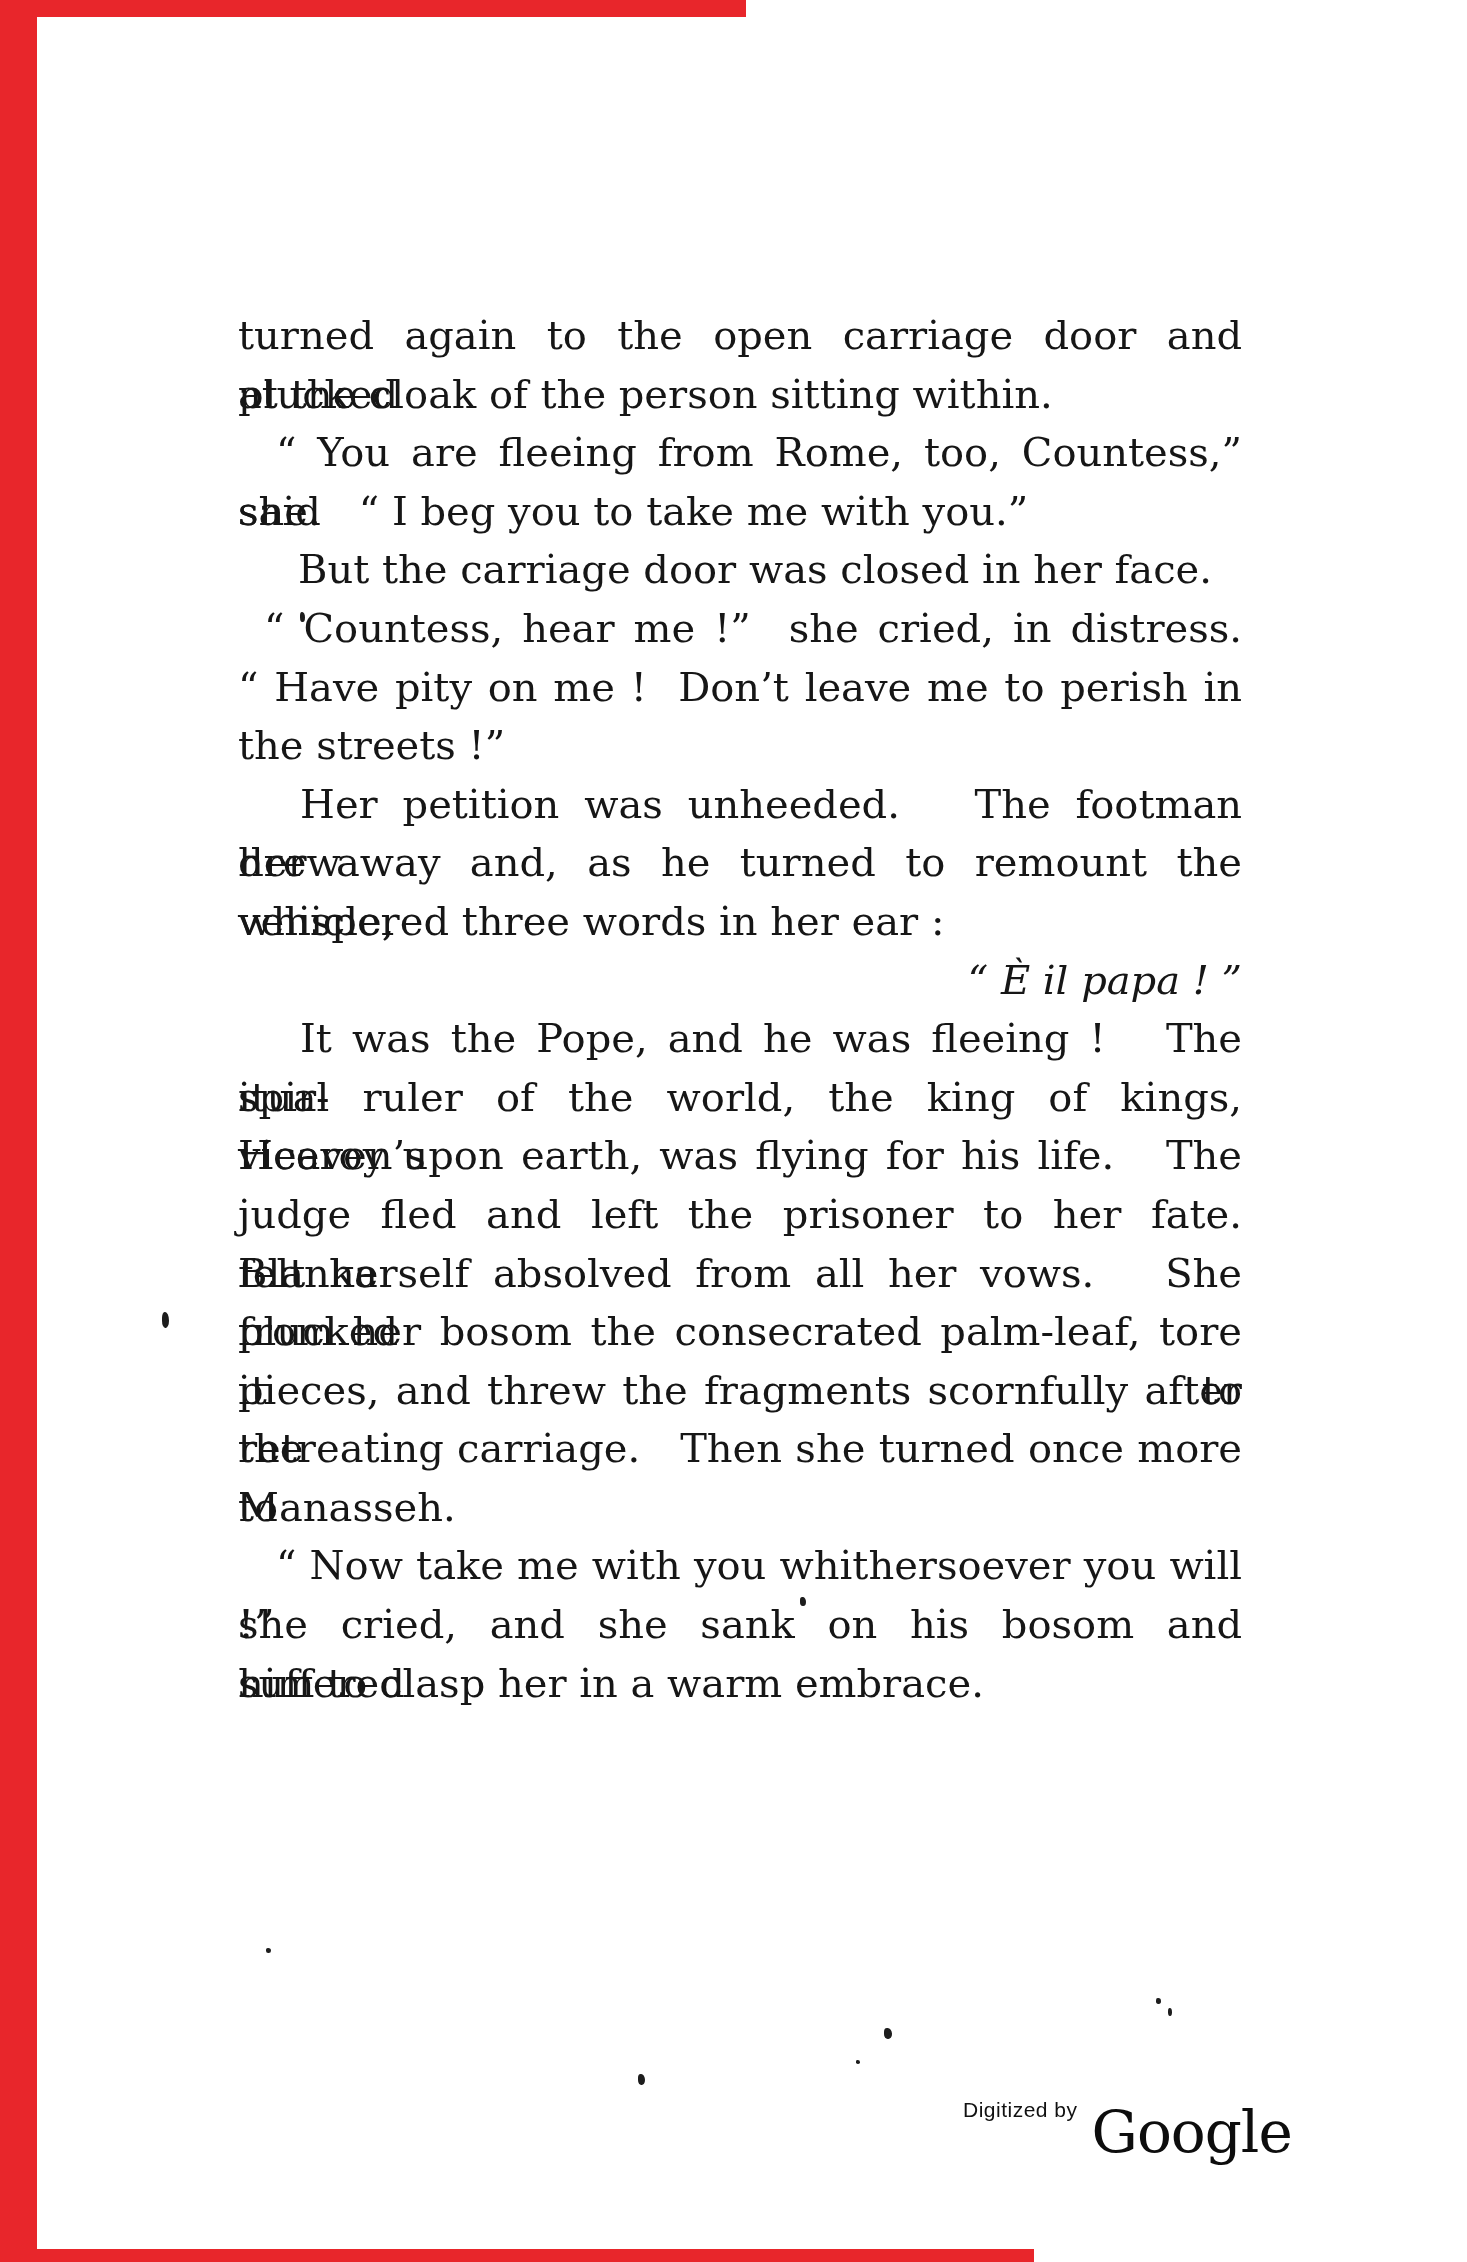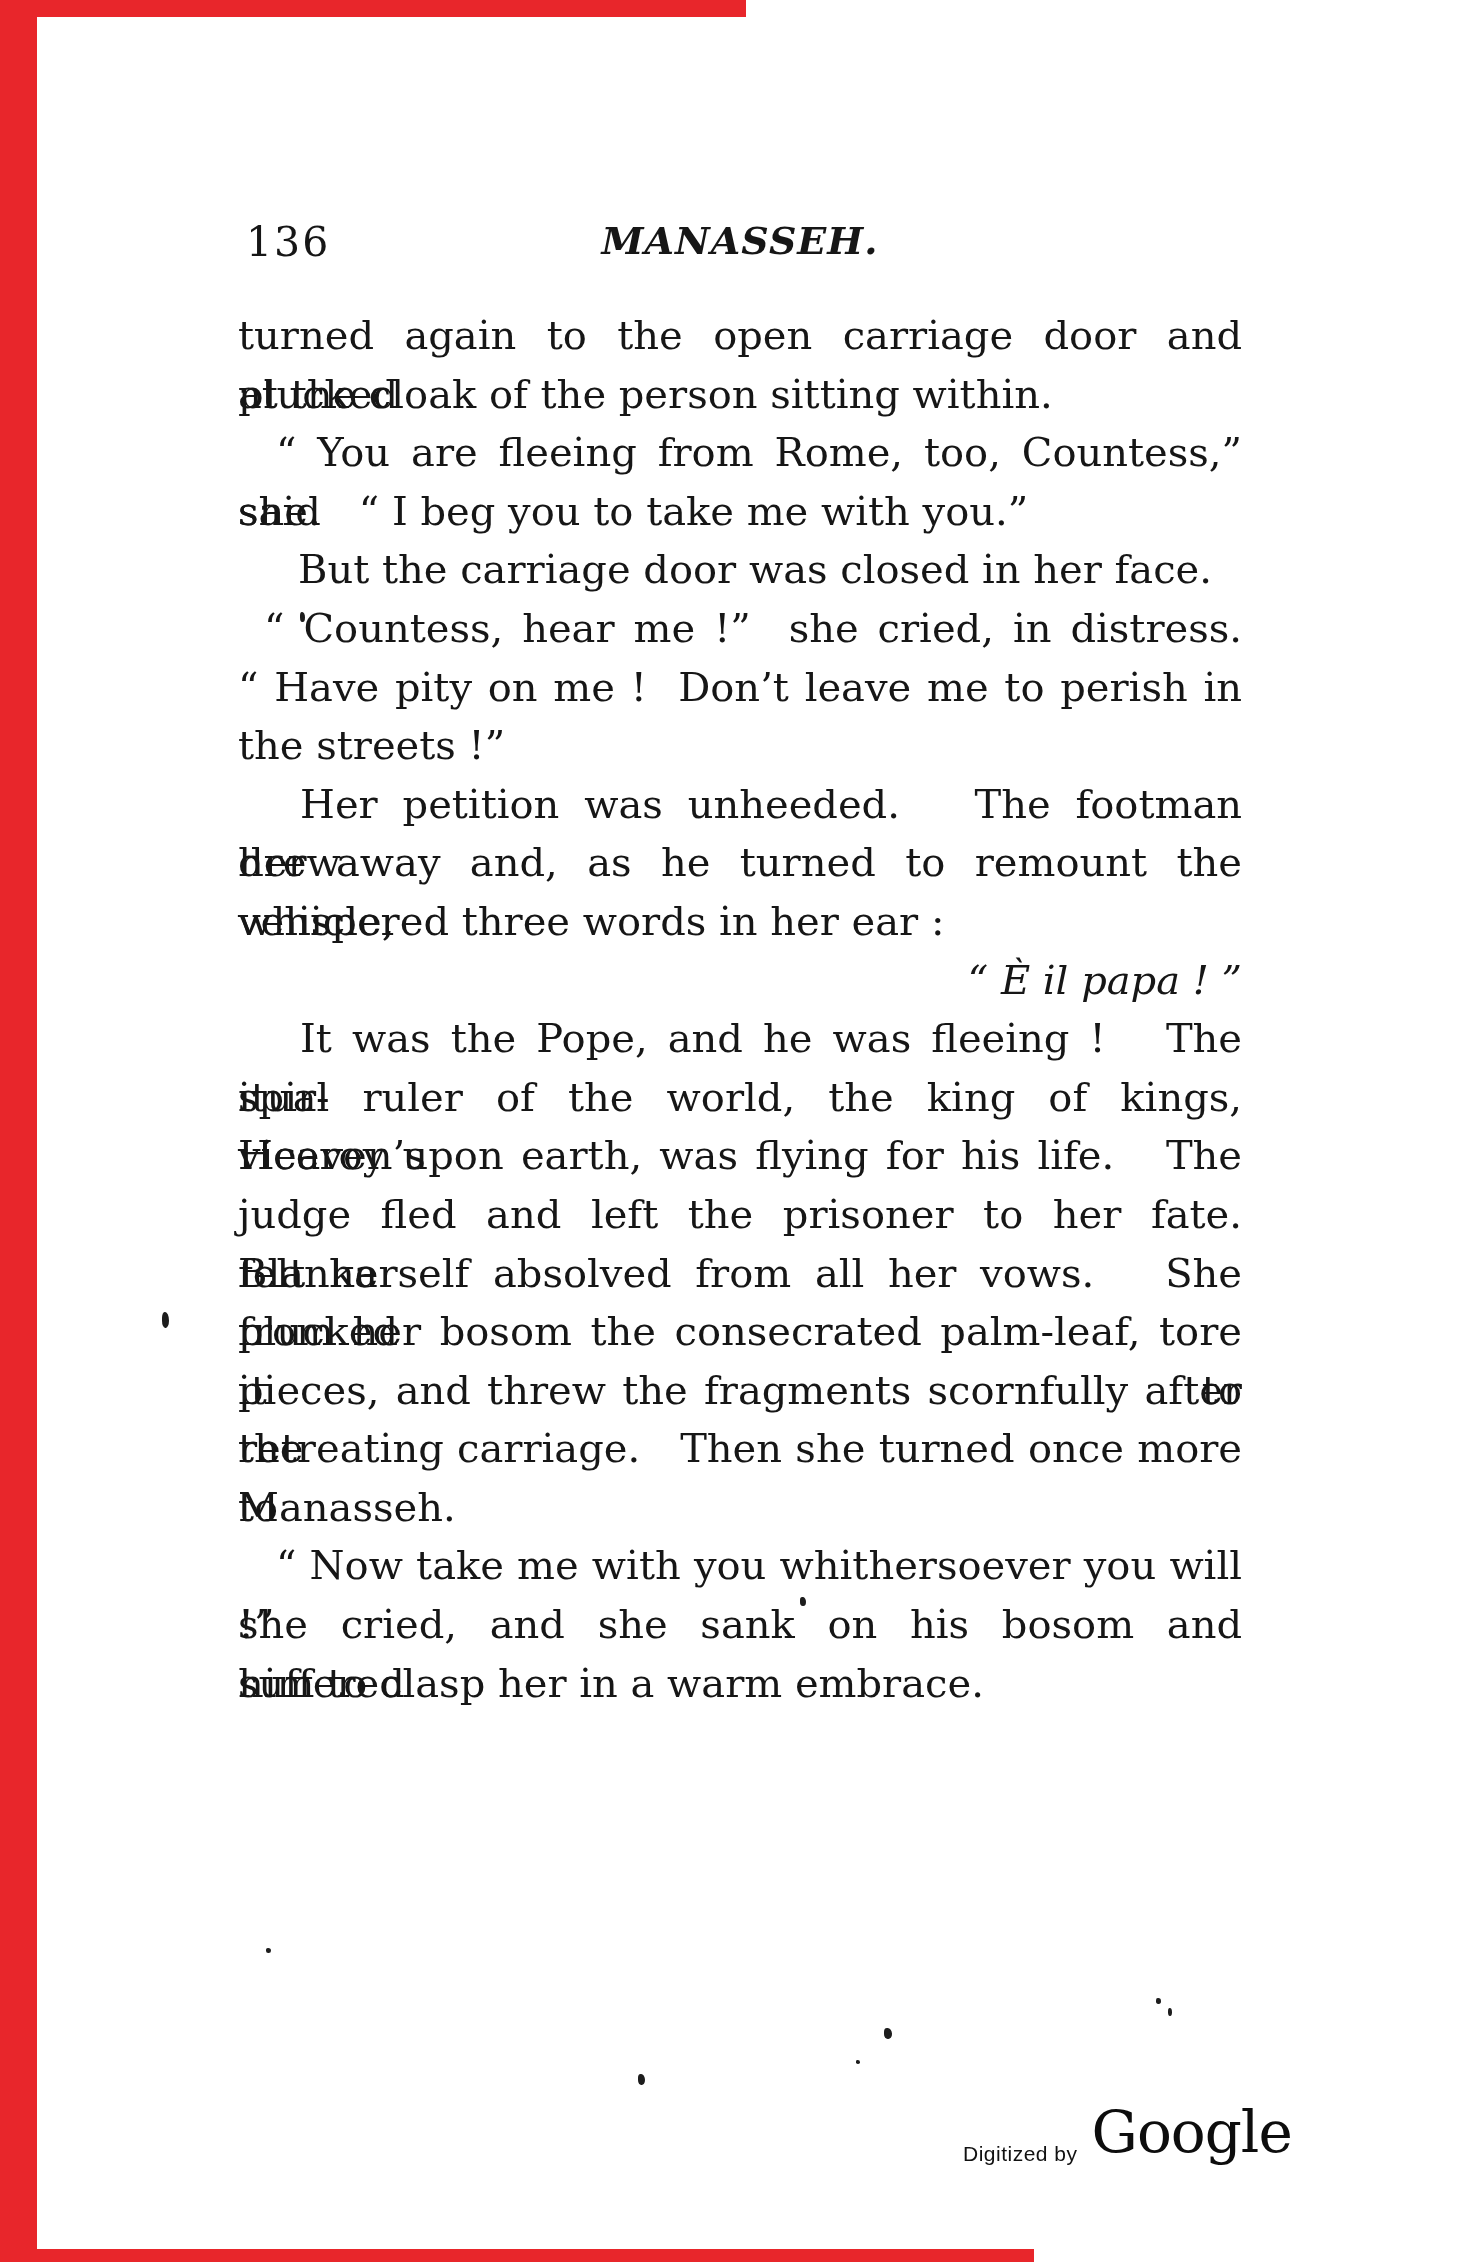--- a/index.html
+++ b/index.html
@@ -39,44 +39,40 @@
   .line{height:58.6px;overflow:visible;text-align:left;}
   .line.just{text-align:justify;text-align-last:justify;}
   .line.it{font-style:italic;text-align:right;}
 
   
   .speck{position:absolute;background:#1d1d1d;border-radius:40% 60% 50% 50%;}
 
   
   #footer{
     position:absolute;left:963px;top:2098px;
-    display:flex;align-items:flex-end;
+    display:flex;align-items:flex-start;
   }
   #digitized-by{
     font-family:"Liberation Sans", sans-serif;
     font-size:21px;color:#111;letter-spacing:0.5px;
   }
   #google-logo{
     font-family:"DejaVu Serif", serif;
     font-size:58px;color:#0d0d0d;margin-left:14px;letter-spacing:-1px;
   }
 </style>
 </head>
 <body>
 
 <div id="page">
 
   <div class="bar" id="bar-left" style="background: rgb(232, 38, 43);"></div>
   <div class="bar" id="bar-top" style="background: rgb(232, 38, 43);"></div>
   <div class="bar" id="bar-bottom" style="background: rgb(232, 38, 43);"></div>
 
-  <div id="header">
-    <div id="page-number">136</div>
-    <div id="running-title">MANASSEH.</div>
-  </div>
 
   <div id="body-text" style="color: rgb(22, 22, 22);"><div class="line just">turned again to the open carriage door and plucked</div><div class="line">at the cloak of the person sitting within.</div><div class="line just" style="text-indent: 38px;">“ You are fleeing from Rome, too, Countess,” said</div><div class="line">she.   “ I beg you to take me with you.”</div><div class="line" style="text-indent: 60px;">But the carriage door was closed in her face.</div><div class="line just" style="text-indent: 26px;">“ Countess, hear me !”  she cried, in distress.</div><div class="line just">“ Have pity on me !  Don’t leave me to perish in</div><div class="line">the streets !”</div><div class="line just" style="text-indent: 62px;">Her petition was unheeded.   The footman drew</div><div class="line just">her away and, as he turned to remount the vehicle,</div><div class="line">whispered three words in her ear :</div><div class="line it" style="text-indent: 38px;">“ È il papa ! ”</div><div class="line just" style="text-indent: 62px;">It was the Pope, and he was fleeing !   The spir-</div><div class="line just">itual ruler of the world, the king of kings, Heaven’s</div><div class="line just">viceroy upon earth, was flying for his life.   The</div><div class="line just">judge fled and left the prisoner to her fate.   Blanka</div><div class="line just">felt herself absolved from all her vows.   She plucked</div><div class="line just">from her bosom the consecrated palm-leaf, tore it to</div><div class="line just">pieces, and threw the fragments scornfully after the</div><div class="line just">retreating carriage.   Then she turned once more to</div><div class="line">Manasseh.</div><div class="line just" style="text-indent: 38px;">“ Now take me with you whithersoever you will !”</div><div class="line just">she cried, and she sank on his bosom and suffered</div><div class="line">him to clasp her in a warm embrace.</div></div>
 
   <div id="specks">
       <div class="speck" style="left: 162px; top: 1312px; width: 7px; height: 16px;"></div>
       <div class="speck" style="left: 300px; top: 612px; width: 5px; height: 10px;"></div>
       <div class="speck" style="left: 800px; top: 1597px; width: 6px; height: 9px;"></div>
       <div class="speck" style="left: 266px; top: 1948px; width: 5px; height: 5px;"></div>
       <div class="speck" style="left: 884px; top: 2028px; width: 8px; height: 11px;"></div>
       <div class="speck" style="left: 856px; top: 2060px; width: 4px; height: 4px;"></div>

